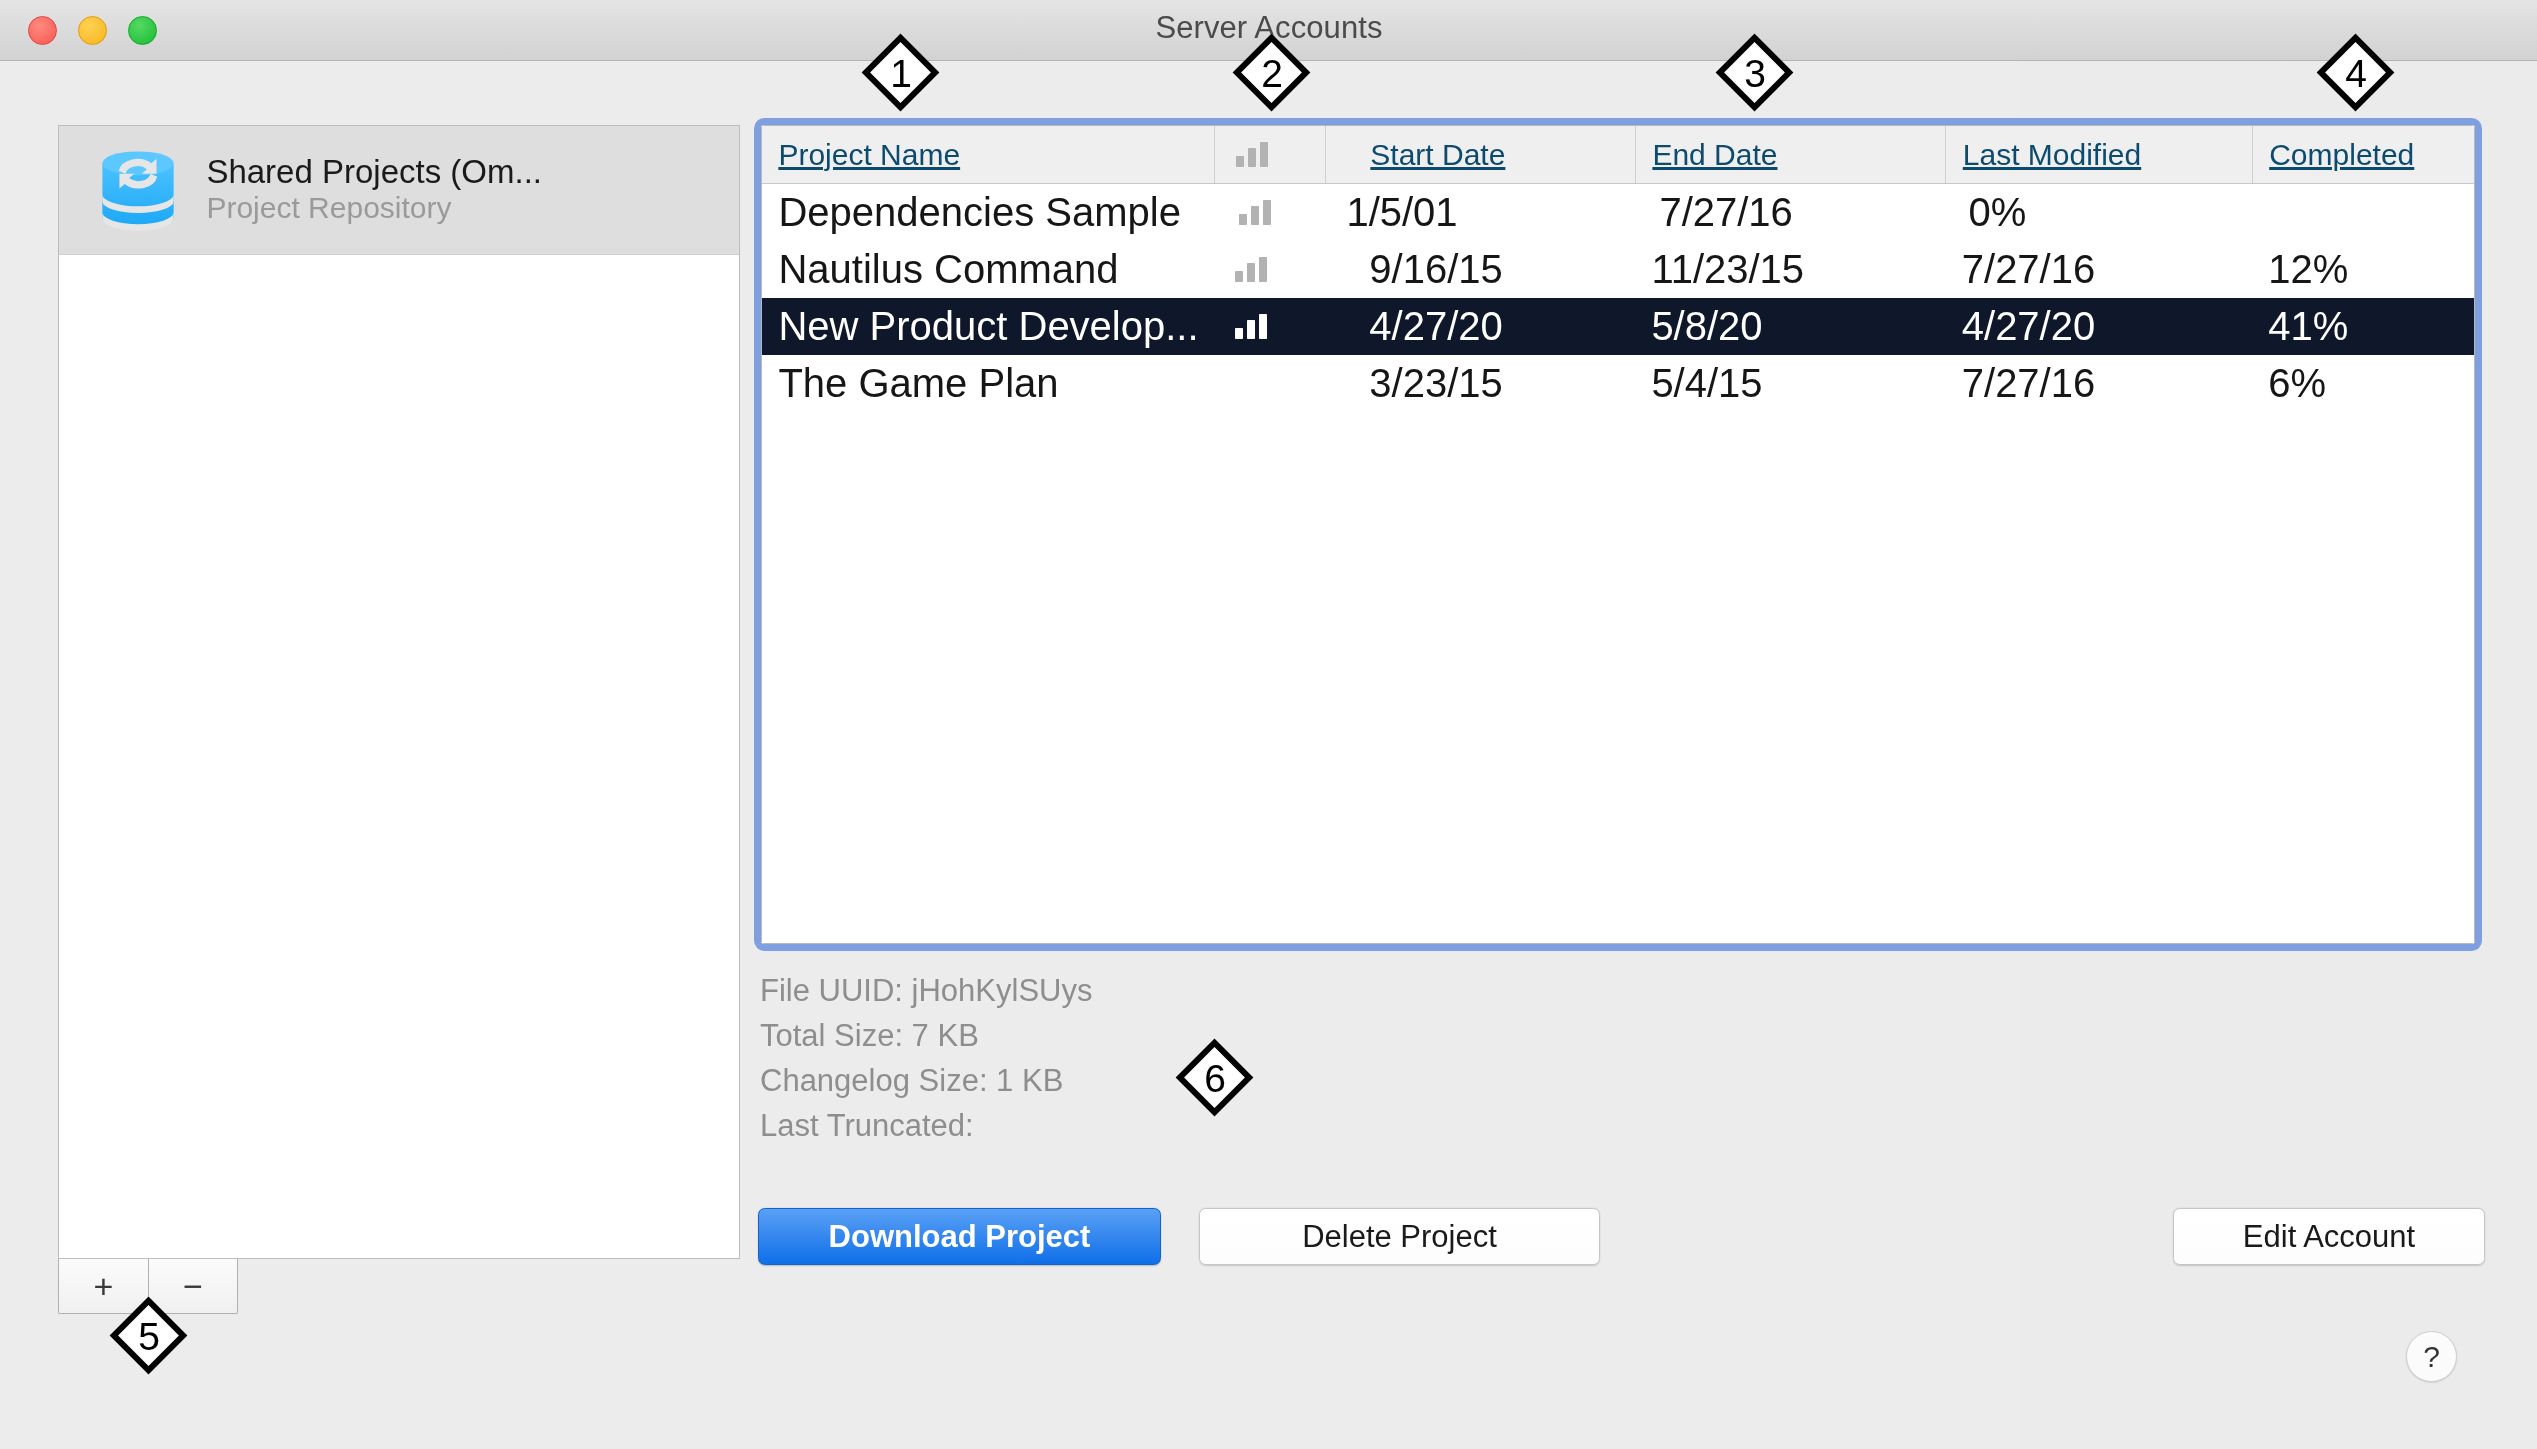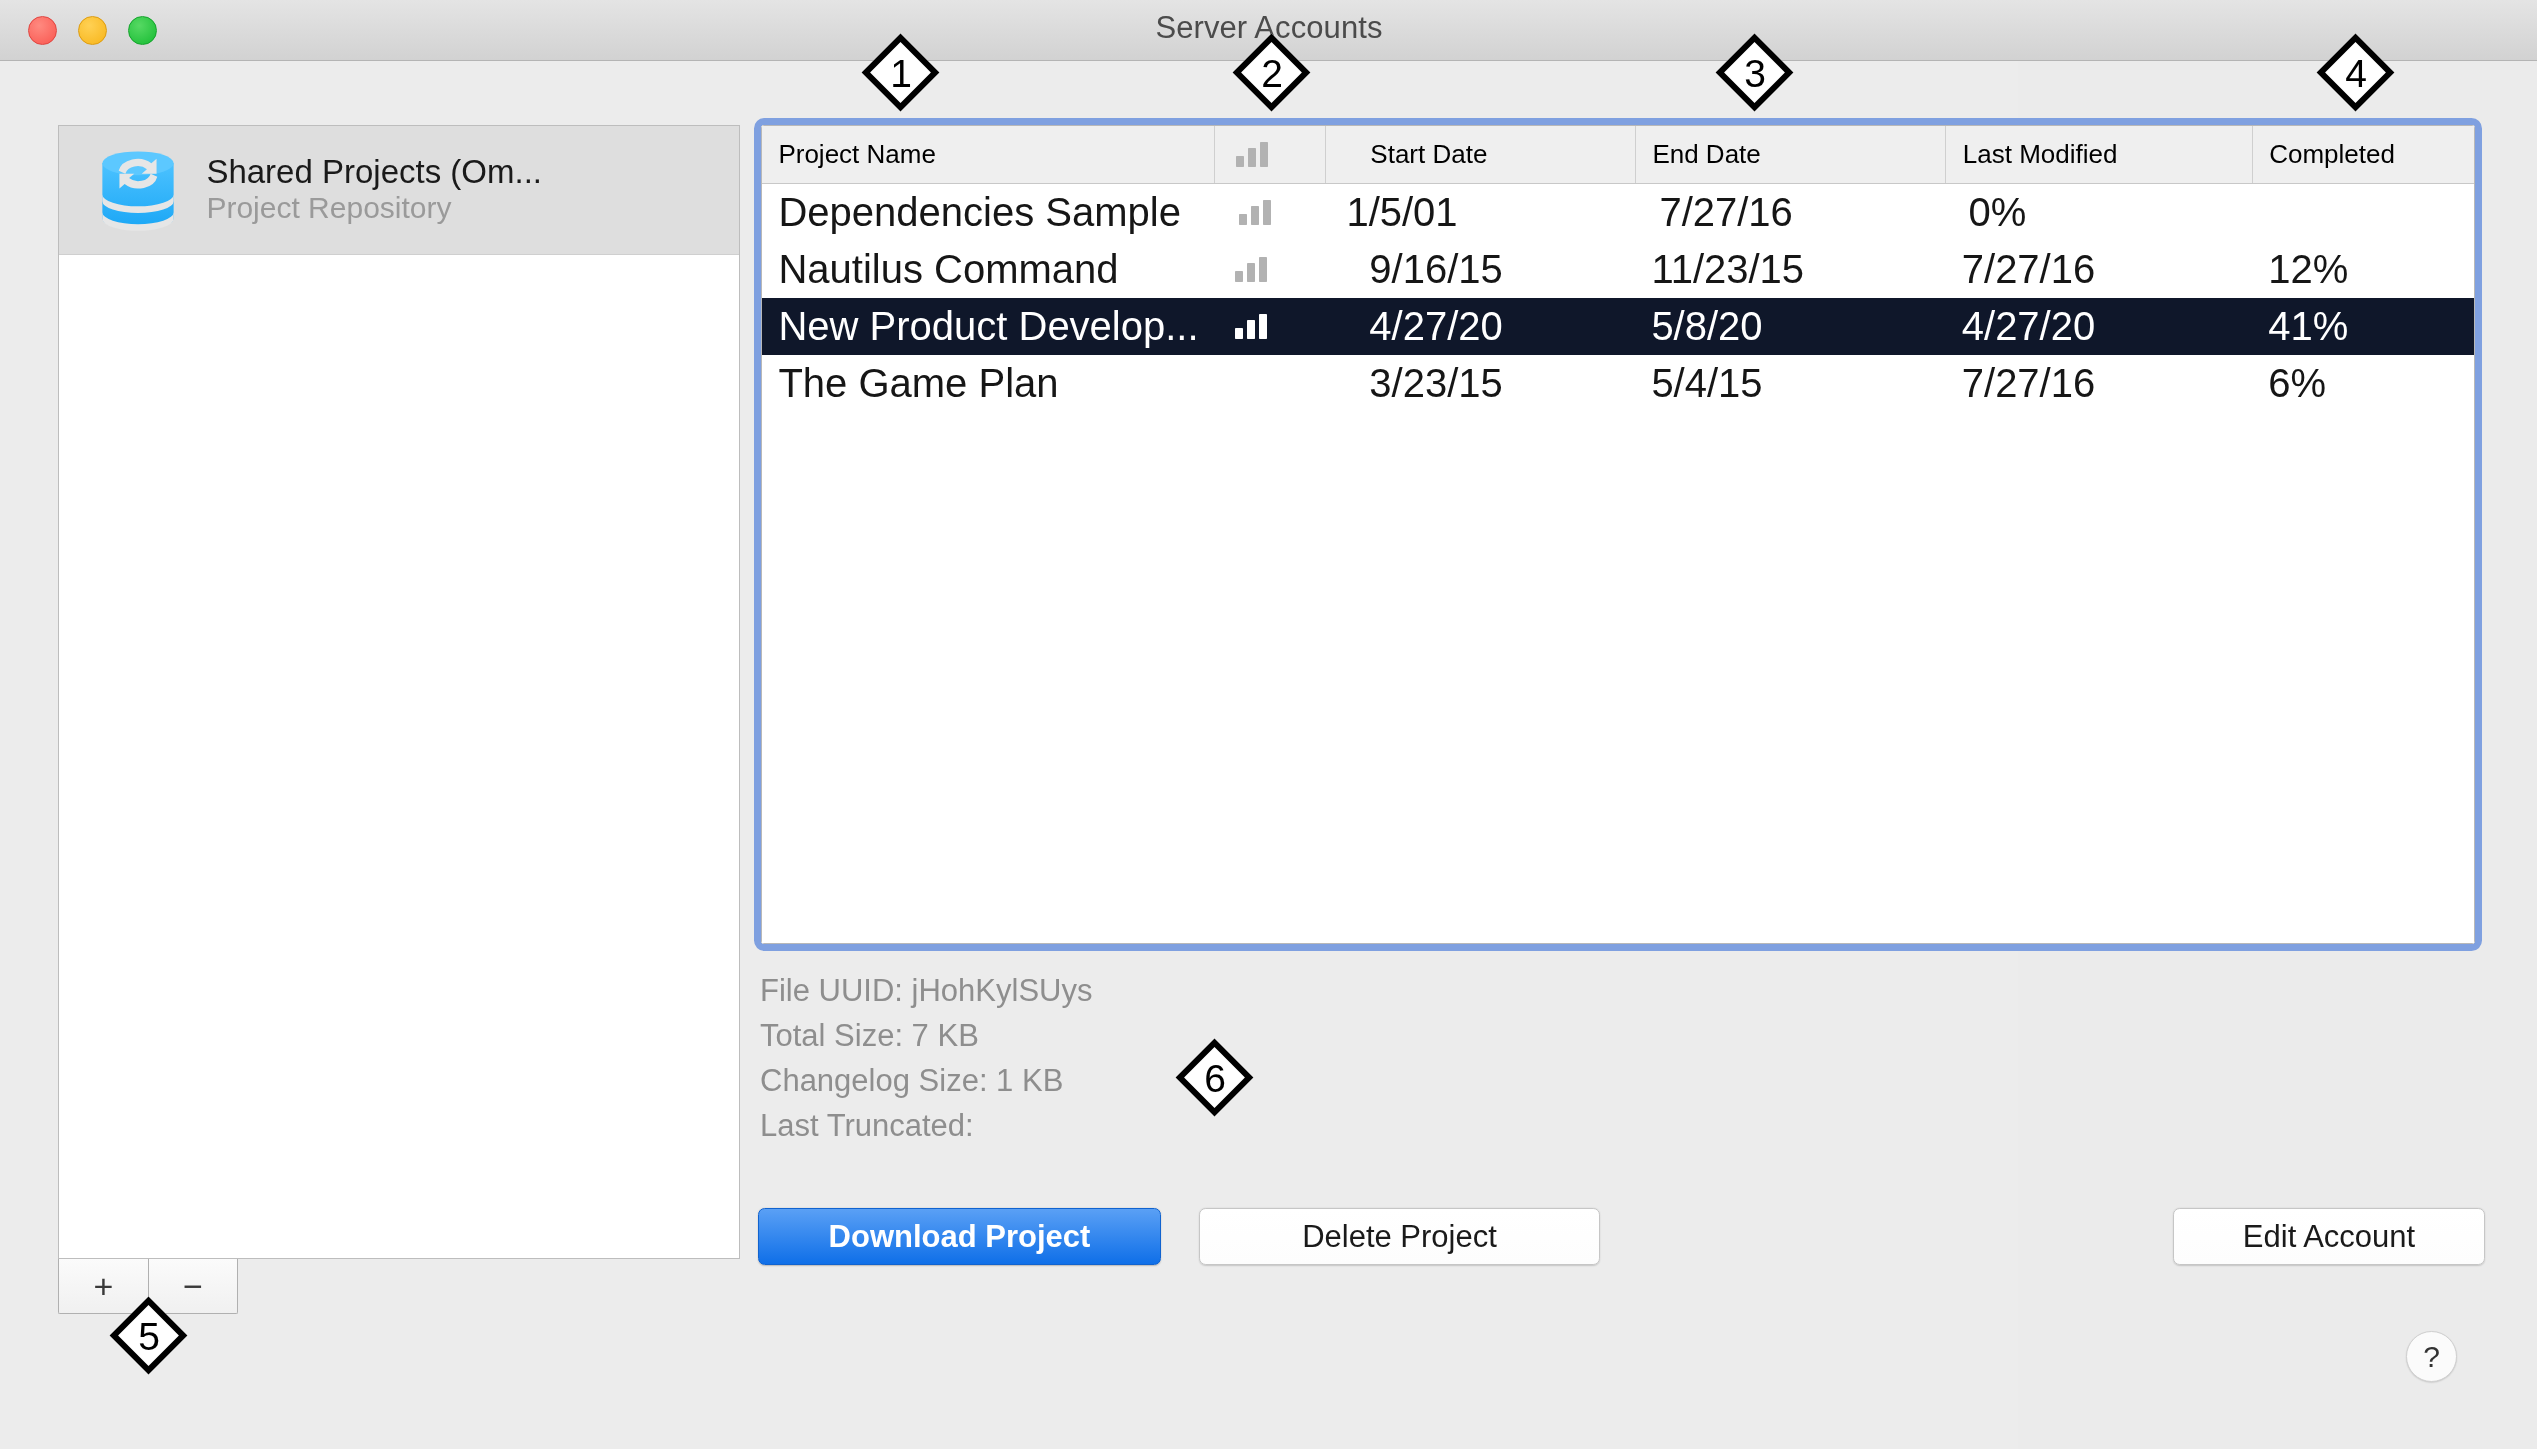--- a/index.html
+++ b/index.html
@@ -137,28 +137,29 @@
   }
 
   .thead {
     display: flex;
     height: 58px;
     background: #efefef;
     border-bottom: 1.5px solid #c8c8c8;
     align-items: center;
   }
   .th {
-    font-size: 26px;
-    color: #000000;
+    font-size: 30px;
+    color: #0c4a6e;
     height: 100%;
     display: flex;
     align-items: center;
     padding-left: 16.4px;
     border-left: 1.5px solid #cfcfcf;
     position: relative;
+    text-decoration: underline;
   }
   .th:first-child { border-left: none; }
 
   .bars-icon {
     display: inline-flex;
     align-items: flex-end;
     gap: 3.7px;
     height: 25px;
   }
   .bars-icon i { display:block; width: 8.2px; background: #b2b2b2; border-radius: 0.7px; }

